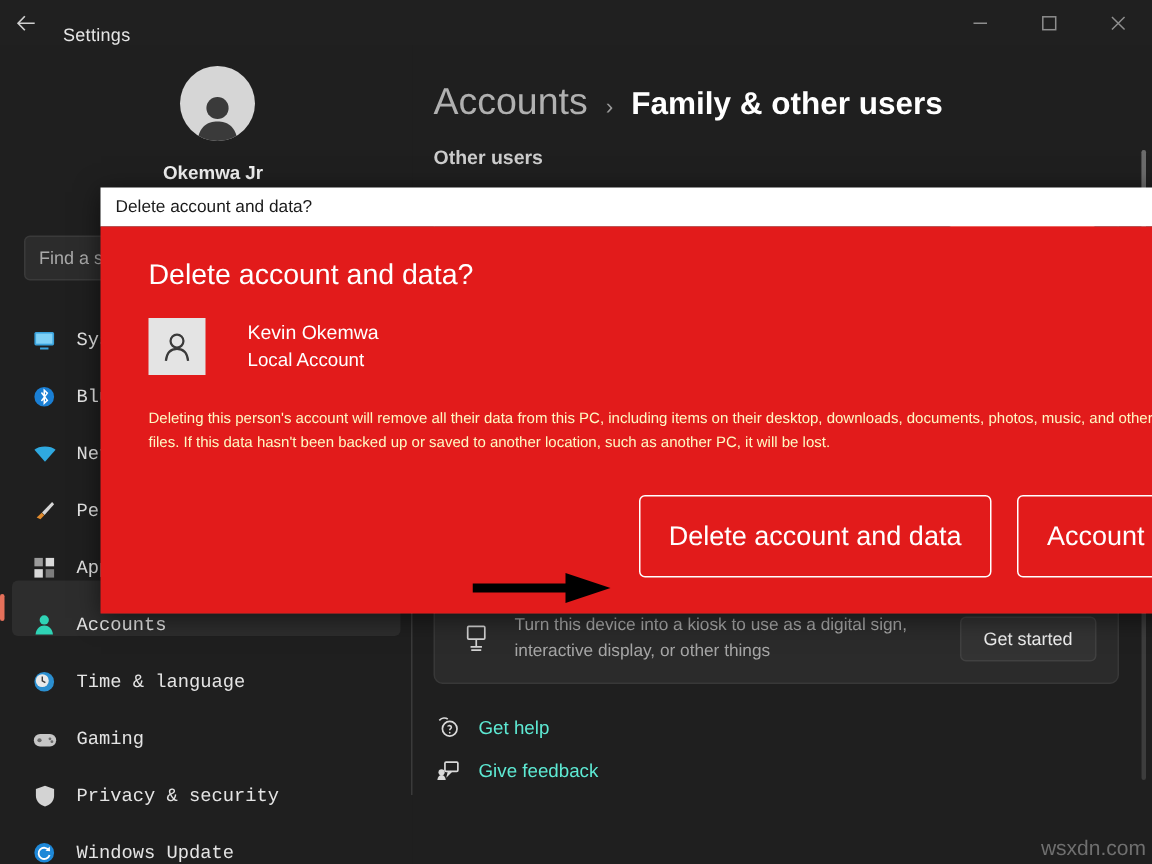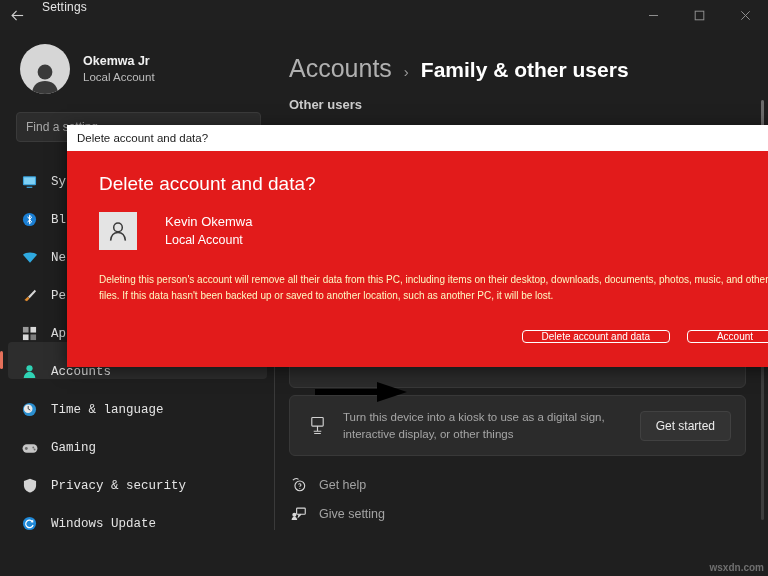--- a/index.html
+++ b/index.html
@@ -7,21 +7,21 @@
   body {
     background:#1f1f1f;
     font-family:"Liberation Sans", sans-serif;
     color:#e8e8e8;
     position:relative;
   }
 
   
   #titlebar {
     height:30px; background:#202020;
-    display:flex; align-items:flex-start;
+    display:flex; align-items:flex-end;
     position:relative; z-index:5;
   }
   .back-btn {
     width:34px; height:30px; display:flex;
     align-items:center; justify-content:center;
     color:#cfcfcf; font-size:15px;
   }
   .app-title { font-size:12px; color:#e6e6e6; margin-left:8px; letter-spacing:.2px; }
   .wincontrols { margin-left:auto; display:flex; height:30px; }
   .wc {
@@ -34,21 +34,21 @@
   
   #shell { display:flex; height:546px; position:relative; }
 
   
   #sidebar {
     width:275px; flex:0 0 275px;
     background:#1f1f1f;
     padding:0 6px;
     position:relative;
   }
-  .profile { display:flex; align-items:center; gap:13px; padding:14px 0 16px 14px; }
+  .profile { display:flex; align-items:center; gap:13px; padding:14px 0 16px 14px;flex-direction:column; }
   .avatar {
     width:50px; height:50px; border-radius:50%;
     background:#d6d6d6; display:flex;
     align-items:flex-end; justify-content:center; overflow:hidden;
   }
   .avatar svg { display:block; margin-bottom:-1px; }
   .pname { font-size:12.5px; font-weight:bold; color:#f0f0f0; line-height:1.35; }
   .psub  { font-size:11.5px; color:#bdbdbd; line-height:1.35; }
 
   .searchbox {
@@ -112,21 +112,21 @@
   }
   .chev-btn {
     width:30px; height:30px; display:flex;
     align-items:center; justify-content:center;
     color:#d8d8d8; font-size:11px;
   }
 
   .footlinks { margin-top:14px; }
   .flink {
     display:flex; align-items:center; gap:12px;
-    padding:7px 0; font-size:12.5px; color:#a3a3a3;
+    padding:7px 0; font-size:12.5px; color:#5eead4;
   }
   .flink .fi { width:18px; display:flex; justify-content:center; color:#d9d9d9; }
 
   .scrollbar {
     position:absolute; right:4px; top:70px;
     width:3px; height:420px; background:#3d3d3d; border-radius:2px;
   }
   .scrollbar::after {
     content:""; position:absolute; top:0; left:0;
     width:3px; height:200px; background:#6b6b6b; border-radius:2px;
@@ -150,30 +150,30 @@
   .dlg-avatar {
     width:38px; height:38px; background:#e4e4e4;
     display:flex; align-items:center; justify-content:center;
   }
   .dlg-uname { font-size:13px; color:#ffffff; line-height:1.45; }
   .dlg-usub { font-size:12.5px; color:#ffffff; line-height:1.45; }
   .dlg-text { font-size:10px; color:#fef9c3; line-height:1.62; margin-bottom:26px; }
   .dlg-actions { display:flex; justify-content:flex-end; gap:17px; padding-bottom:4px; }
   .dlg-btn {
     background:transparent; border:1.5px solid #ffffff;
-    border-radius:4px; color:#ffffff; font-size:10px;
-    padding:0 19px; font-family:inherit; min-width:96px;
+    border-radius:4px; color:#ffffff; font-size:18px;
+    padding:16px 19px; font-family:inherit; min-width:96px;
   }
 
   
   #arrow { position:absolute; left:315px; top:380px; z-index:50; }
 
   #watermark {
     position:absolute; right:4px; bottom:3px;
-    font-size:10px; color:#6f6f6f; z-index:60;font-weight:bold;
+    font-size:14px; color:#6f6f6f; z-index:60;
   }
 </style>
 </head>
 <body>
 
 <div id="titlebar">
   <div class="back-btn">
     <svg width="15" height="15" viewBox="0 0 16 16">
       <path d="M7 3 L2.2 8 L7 13" fill="none" stroke="#cfcfcf" stroke-width="1.2"></path>
       <path d="M2.4 8 H14" fill="none" stroke="#cfcfcf" stroke-width="1.2"></path>
@@ -405,21 +405,21 @@
       </div>
       <div class="flink">
         <span class="fi">
           <svg width="15" height="15" viewBox="0 0 16 16">
               <rect x="6" y="2.2" width="9.2" height="6.6" rx="0.8" fill="none" stroke="#d9d9d9" stroke-width="1.2"></rect>
               <path d="M8.6 8.8 L8 11.4 L10.6 8.8" fill="none" stroke="#d9d9d9" stroke-width="1.2"></path>
               <circle cx="3.6" cy="9.4" r="2.2" fill="#d9d9d9"></circle>
               <path d="M0.6 15 C0.9 12.4 2.1 11.4 3.6 11.4 C5.1 11.4 6.3 12.4 6.6 15 Z" fill="#d9d9d9"></path>
             </svg>
         </span>
-        <span>Give setting</span>
+        <span>Give feedback</span>
       </div>
     </div>
 
     <div class="scrollbar"></div>
   </div>
 </div>
 
 <div id="dialog">
   <div class="dlg-titlebar">
     <span>Delete account and data?</span>

